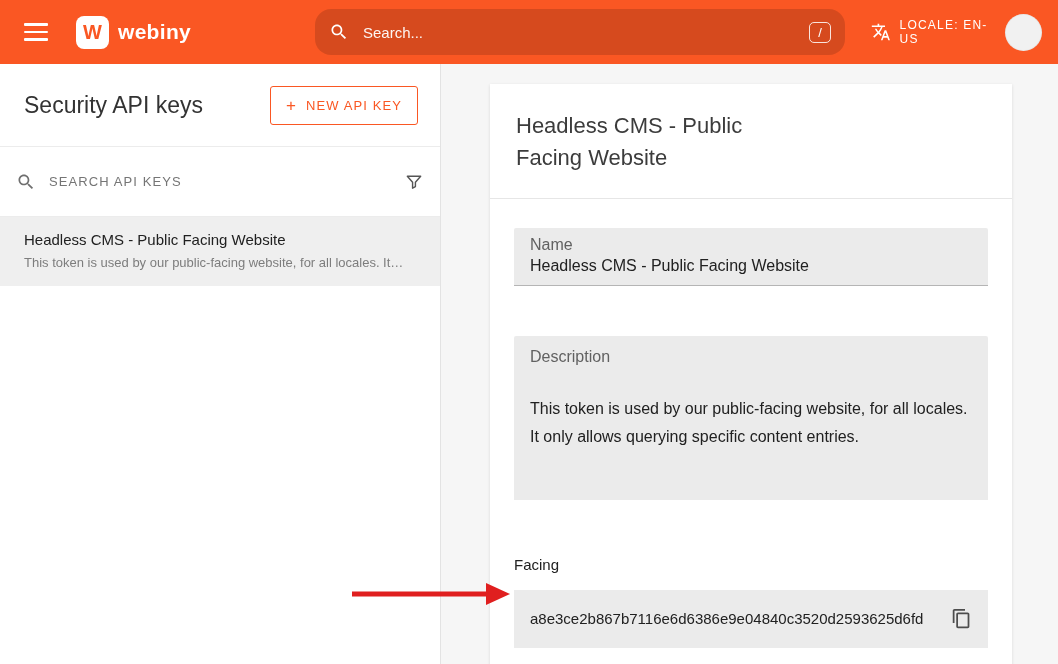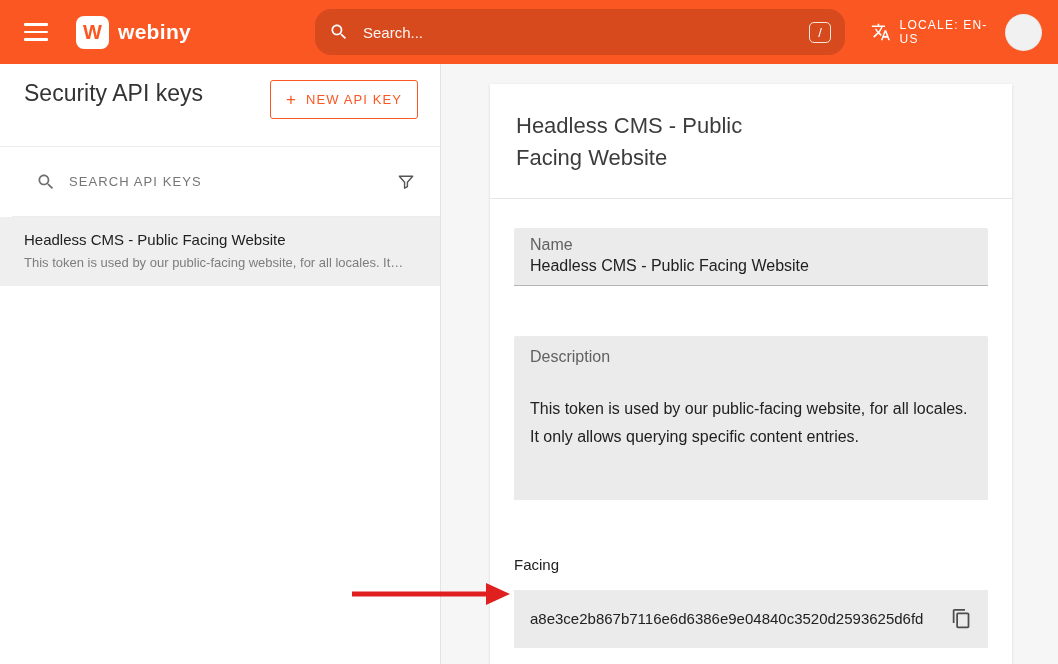--- a/index.html
+++ b/index.html
@@ -27,28 +27,28 @@
   .locale-label { font-size:12px; letter-spacing:1.2px; }
   .avatar { margin-left:auto; margin-right:16px; width:37px; height:37px; border-radius:50%;
             background:#f1f1f1; border:none; cursor:pointer; box-shadow:inset 0 0 0 1px rgba(0,0,0,0.04); }
 
   
   .content { display:flex; height:600px; }
 
   
   .sidebar { width:441px; flex:0 0 441px; background:#fff; border-right:1px solid #e3e3e3;
              display:flex; flex-direction:column; }
-  .sidebar-header { display:flex; align-items:flex-start; justify-content:space-between;
-                    padding:16px 22px 0 24px; height:83px; border-bottom:1px solid #ececec; }
+  .sidebar-header { display:flex; align-items:center; justify-content:space-between;
+                    padding:1px 22px 0 24px; height:83px; border-bottom:1px solid #ececec; }
   .sidebar-title { font-size:23px; font-weight:normal; color:#333; }
   .new-key-btn { display:flex; align-items:center; gap:9px; background:#fff; border:1px solid #fa5723;
                  border-radius:3px; color:#fa5723; font-size:13px; letter-spacing:1.1px; padding:10px 15px;
                  cursor:pointer; font-family:inherit; }
   .new-key-btn .plus { font-size:17px; line-height:1; font-weight:normal; }
-  .search-row { display:flex; align-items:center; padding:0 24px; height:70px; border-bottom:1px solid #ececec;margin-left:12px; }
+  .search-row { display:flex; align-items:center; padding:0 16px; height:70px; border-bottom:1px solid #ececec; }
   .search-row input { flex:1; margin-left:13px; border:none; outline:none; font-size:13px;
                       letter-spacing:1.1px; color:#616161; font-family:inherit; }
   .search-row input::placeholder { color:#757575; }
   .filter-btn { background:none; border:none; cursor:pointer; color:#555; display:flex; padding:0; }
   .list-item { padding:14px 24px 16px; background:#efefef; cursor:pointer; }
   .list-item-title { font-size:15px; color:#212121; margin-bottom:7px; }
   .list-item-desc { font-size:13px; color:#7d7d7d; white-space:nowrap; overflow:hidden; text-overflow:ellipsis; }
 
   
   .detail { flex:1; background:#f6f6f6; position:relative; overflow:hidden; }

